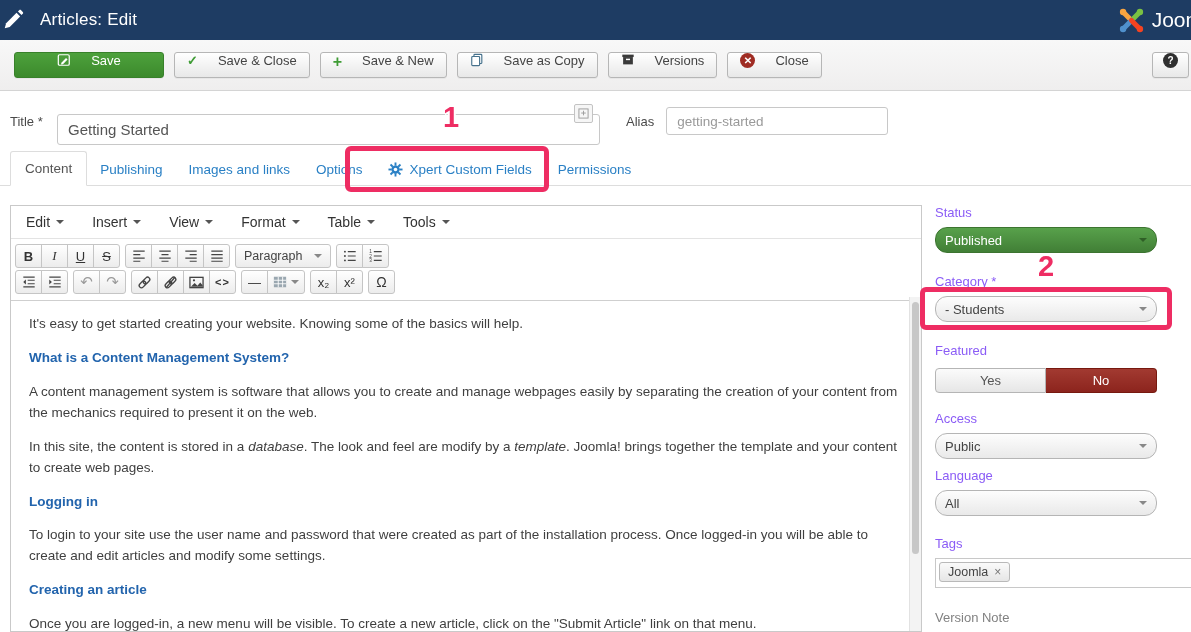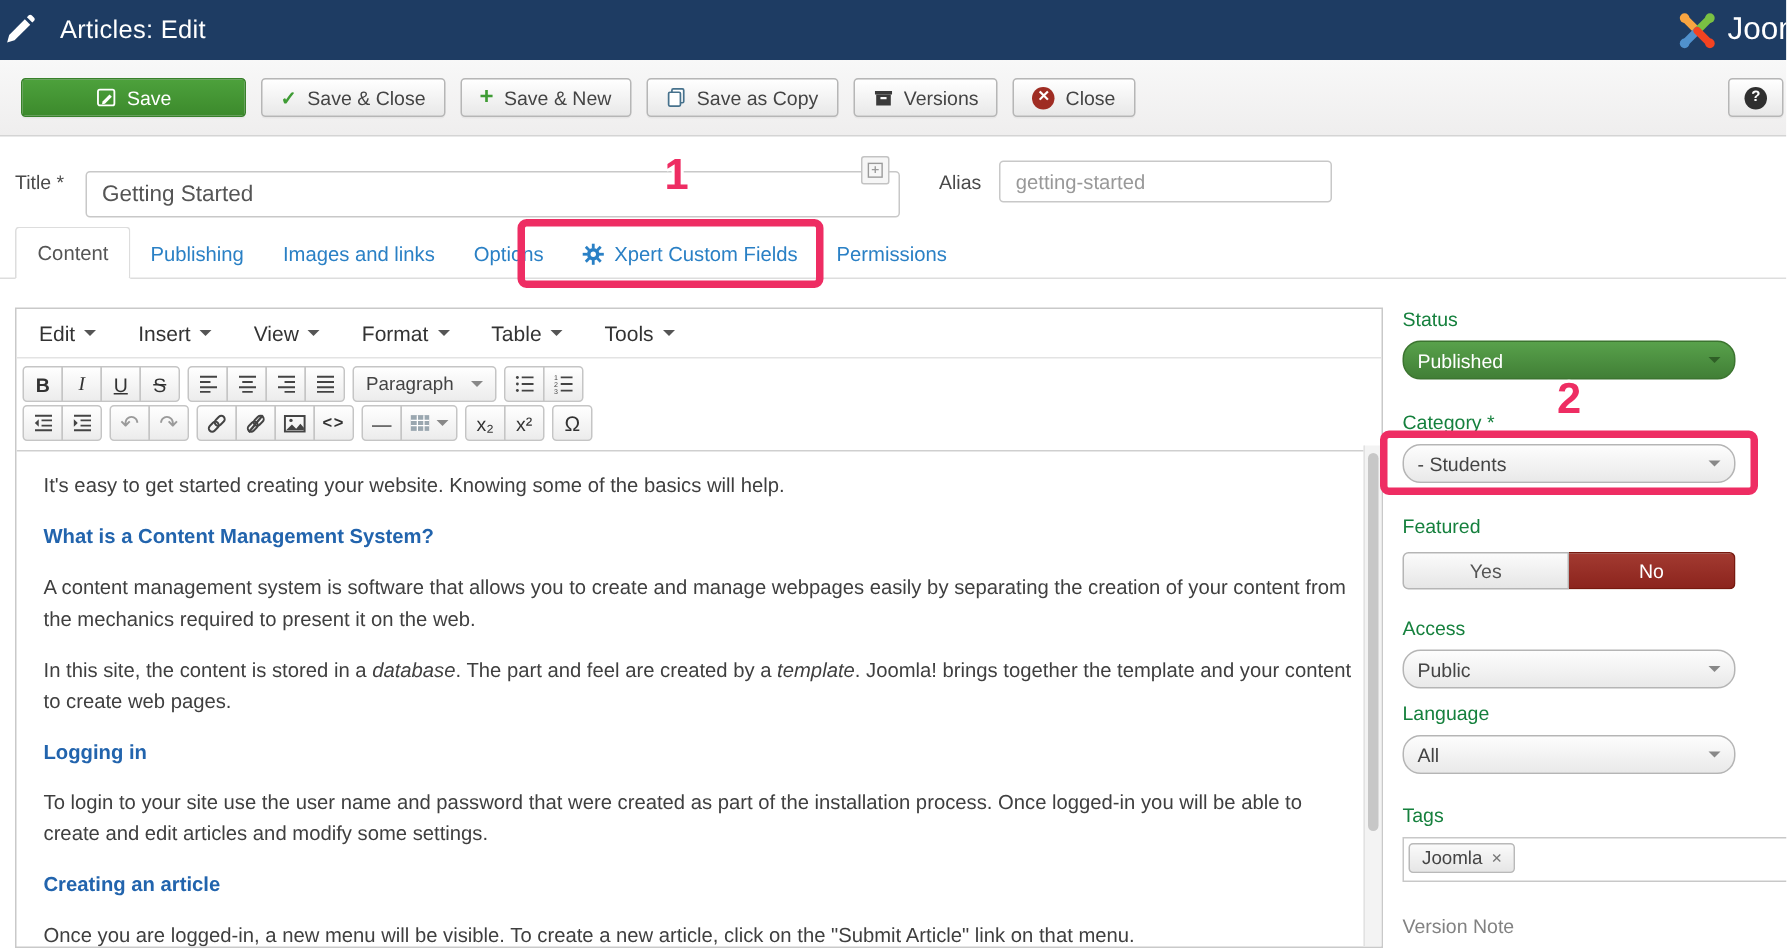--- a/index.html
+++ b/index.html
@@ -12,21 +12,21 @@
   .topbar { position:absolute; top:0; left:0; right:0; height:40px; background:#1e3c63;
     display:flex; align-items:center; padding:0 2px; }
   .topbar .pencil { width:22px; height:22px; margin-right:16px; }
   .topbar .ttl { color:#fff; font-size:17px; letter-spacing:.2px; }
   .brand { margin-left:auto; display:flex; align-items:center; gap:7px; margin-right:-14px; }
   .brand .jtxt { color:#fff; font-size:21px; font-weight:300; }
   
   .toolbar { position:absolute; top:40px; left:0; right:0; height:51px;
     background:linear-gradient(#f8f8f8,#efeeee); border-bottom:1px solid #d4d4d4;
     display:flex; align-items:center; padding:0 14px; gap:10px; }
-  .btn { display:inline-flex; align-items:center; gap:7px; height:26px; padding:0 12px;
+  .btn { display:inline-flex; gap:20px; height:26px; padding:0 12px;
     border:1px solid #b6b6b6; border-radius:3px; background:linear-gradient(#ffffff,#e8e8e8);
     font-size:13px; color:#444; box-shadow:0 1px 0 rgba(0,0,0,.04); cursor:pointer; white-space:nowrap; }
   .btn-save { min-width:150px; justify-content:center; background:linear-gradient(#4da13c,#3c8a2c);
     border-color:#38812a; color:#fff; }
   .g-ic { color:#3f9c35; font-weight:bold; font-size:13px; }
   .circle-ic { display:inline-flex; width:15px; height:15px; border-radius:50%; background:#9f2c23;
     color:#fff; font-size:10px; font-weight:bold; align-items:center; justify-content:center; line-height:1; }
   .help-btn { margin-left:auto; margin-right:-12px; padding:0 10px; }
   .help-ic { background:#2f2f2f; }
   
@@ -76,21 +76,21 @@
   
   .art-body { padding:13px 18px 0; font-size:13.5px; color:#3f3f3f; line-height:1.55; cursor:text; }
   .art-p { margin-bottom:13px; }
   .art-h { margin:5px 0 13px; font-weight:bold; color:#2264ad; }
   .art-body em { font-style:italic; }
   .ed-scroll { position:absolute; top:91px; right:0; bottom:0; width:12px; background:#f3f3f3;
     border-left:1px solid #e2e2e2; }
   .ed-thumb { position:absolute; top:5px; left:2px; width:7px; height:252px; background:#c7c7c7; border-radius:4px; }
   
   .sidebar { position:absolute; top:205px; left:935px; width:256px; }
-  .sb-label { font-size:13px; color:#15803d; margin-bottom:7px; }
+  .sb-label { font-size:13px; color:#8b5cf6; margin-bottom:7px; }
   .sb-select { width:222px; height:26px; border:1px solid #b5b5b5; border-radius:12px;
     background:linear-gradient(#fdfdfd,#e9e9e9); display:flex; align-items:center;
     justify-content:space-between; padding:0 9px; font-size:13px; color:#444; cursor:pointer; }
   .sb-select.green { background:linear-gradient(#58a14b,#417f36); border-color:#3c7430; color:#fff; }
   .seg { display:flex; width:222px; }
   .seg-btn { width:111px; height:25px; display:flex; align-items:center; justify-content:center;
     font-size:13px; cursor:pointer; }
   .seg-yes { border:1px solid #b5b5b5; border-radius:4px 0 0 4px;
     background:linear-gradient(#fbfbfb,#e6e6e6); color:#555; }
   .seg-no { border:1px solid #77190f; border-left:0; border-radius:0 4px 4px 0;
@@ -362,21 +362,21 @@
         </span>
         <span class="tgroup">
           <span class="tbtn" style="font-size:14px;">Ω</span>
         </span>
       </div>
     </div>
     <div class="art-body" id="article-body">
         <p class="art-p"><span>It's easy to get started creating your website. Knowing some of the basics will help.</span></p>
         <div class="art-h"><span>What is a Content Management System?</span></div>
         <p class="art-p"><span>A content management system is software that allows you to create and manage webpages easily by separating the creation of your content from the mechanics required to present it on the web.</span></p>
-        <p class="art-p"><span>In this site, the content is stored in a </span><em>database</em><span>. The part and feel are created by a </span><em>template</em><span>. Joomla! brings together the template and your content to create web pages.</span></p>
+        <p class="art-p"><span>In this site, the content is stored in a </span><em>database</em><span>. The look and feel are modify by a </span><em>template</em><span>. Joomla! brings together the template and your content to create web pages.</span></p>
         <div class="art-h"><span>Logging in</span></div>
         <p class="art-p"><span>To login to your site use the user name and password that were created as part of the installation process. Once logged-in you will be able to create and edit articles and modify some settings.</span></p>
         <div class="art-h"><span>Creating an article</span></div>
         <p class="art-p"><span>Once you are logged-in, a new menu will be visible. To create a new article, click on the "Submit Article" link on that menu.</span></p>
       </div>
     <div class="ed-scroll">
       <div class="ed-thumb"></div>
     </div>
   </div>
 

